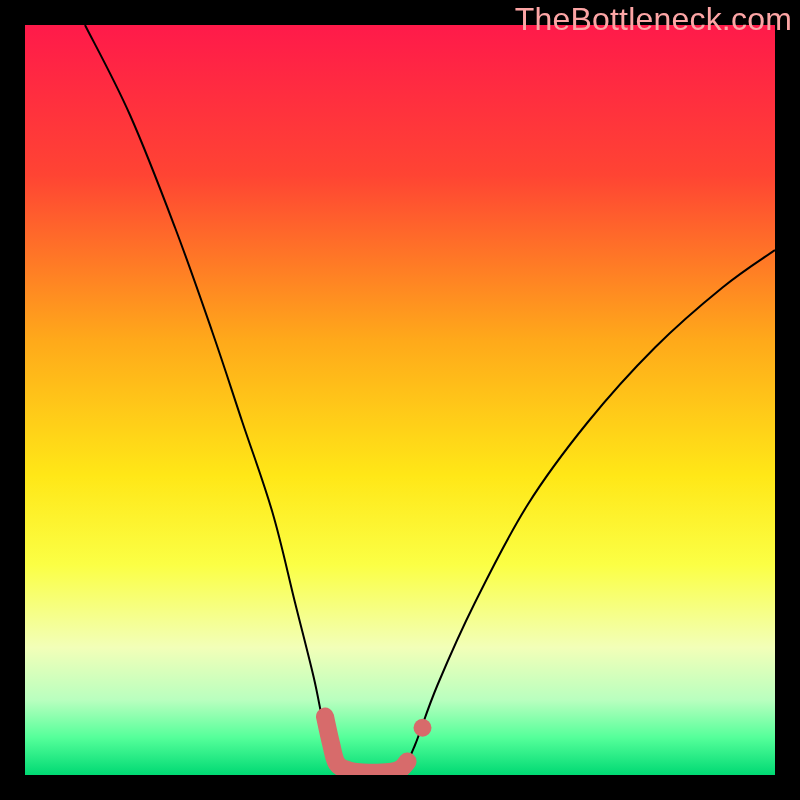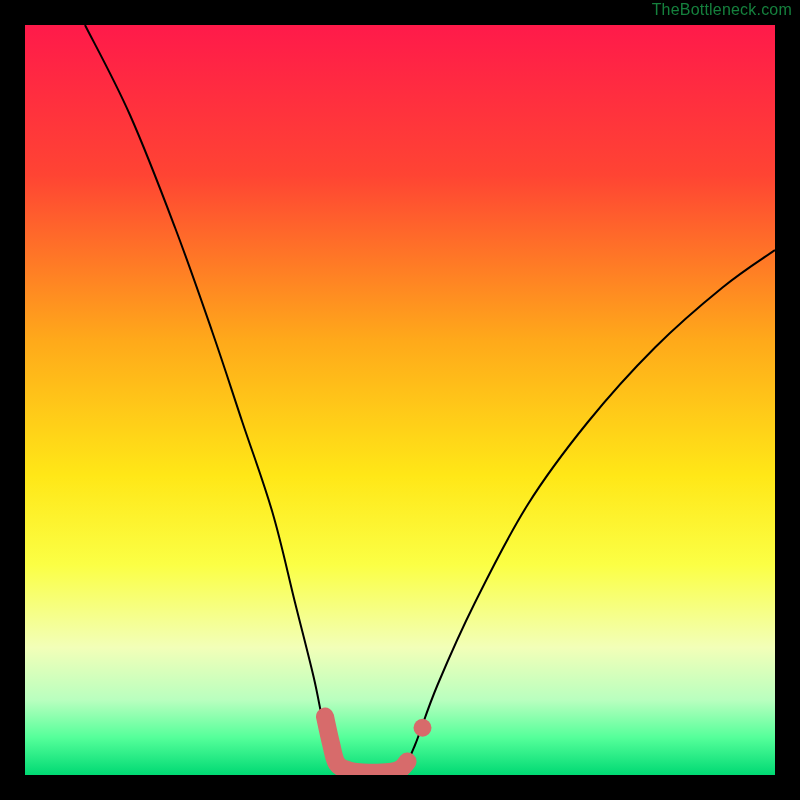--- a/index.html
+++ b/index.html
@@ -16,22 +16,22 @@
     left: 25px;
     top: 25px;
     width: 750px;
     height: 750px;
     background: #000;
   }
   .watermark {
     position: absolute;
     top: 1px;
     right: 8px;
-    color: #15803d;
-    font-size: 16px;
+    color: #fca5a5;
+    font-size: 32px;
     font-weight: 500;
     z-index: 10;
     letter-spacing: 0.2px;
   }
   svg {
     position: absolute;
     left: 25px;
     top: 25px;
     width: 750px;
     height: 750px;

